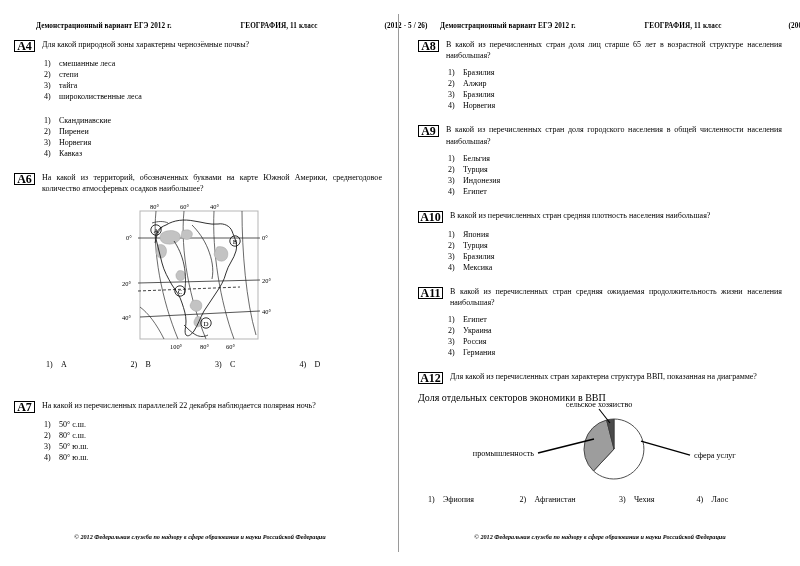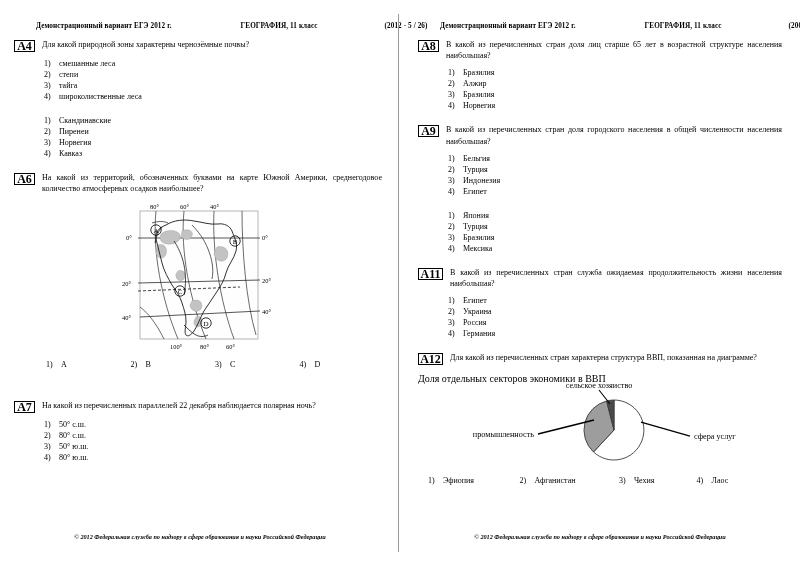--- a/index.html
+++ b/index.html
@@ -307,20 +307,24 @@
             <span>Индонезия</span>
           </div>
         <div class="opt">
             <span class="on">4)</span>
             <span>Египет</span>
           </div>
       </div>
     </div>
 
     <div class="blk">
+      <div class="q">
+        <div class="qnum wide">A10</div>
+        <div class="qtext">В какой из перечисленных стран средняя плотность населения наибольшая?</div>
+      </div>
       <div class="opts">
         <div class="opt">
             <span class="on">1)</span>
             <span>Япония</span>
           </div>
         <div class="opt">
             <span class="on">2)</span>
             <span>Турция</span>
           </div>
         <div class="opt">
@@ -330,21 +334,21 @@
         <div class="opt">
             <span class="on">4)</span>
             <span>Мексика</span>
           </div>
       </div>
     </div>
 
     <div class="blk">
       <div class="q">
         <div class="qnum wide">A11</div>
-        <div class="qtext just">В какой из перечисленных стран служба ожидаемая продолжительность жизни населения наибольшая?</div>
+        <div class="qtext just">В какой из перечисленных стран средняя ожидаемая продолжительность жизни населения наибольшая?</div>
       </div>
       <div class="opts">
         <div class="opt">
             <span class="on">1)</span>
             <span>Египет</span>
           </div>
         <div class="opt">
             <span class="on">2)</span>
             <span>Украина</span>
           </div>

